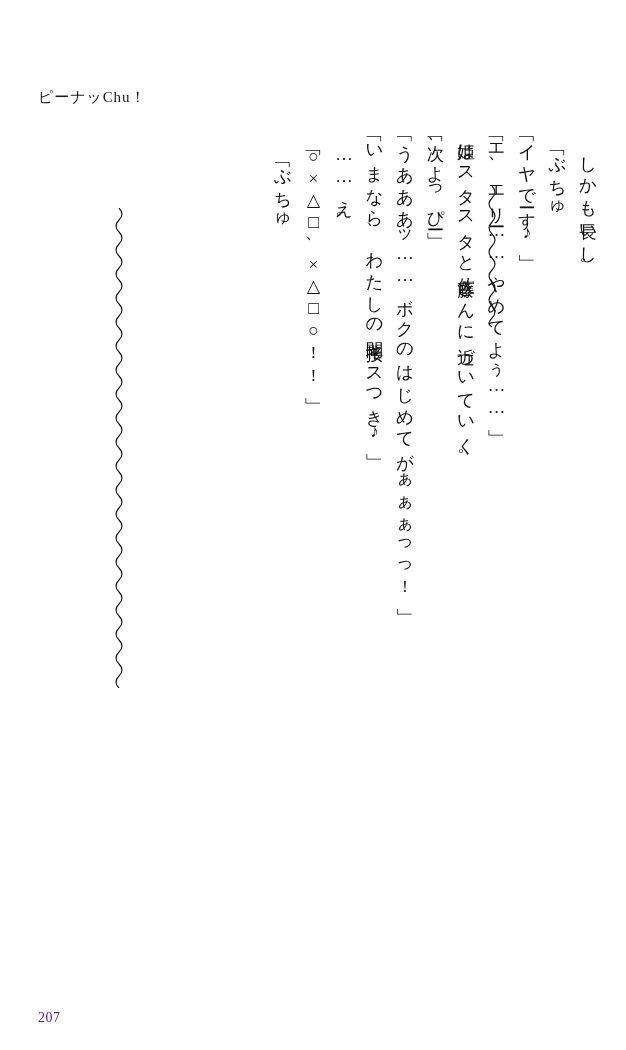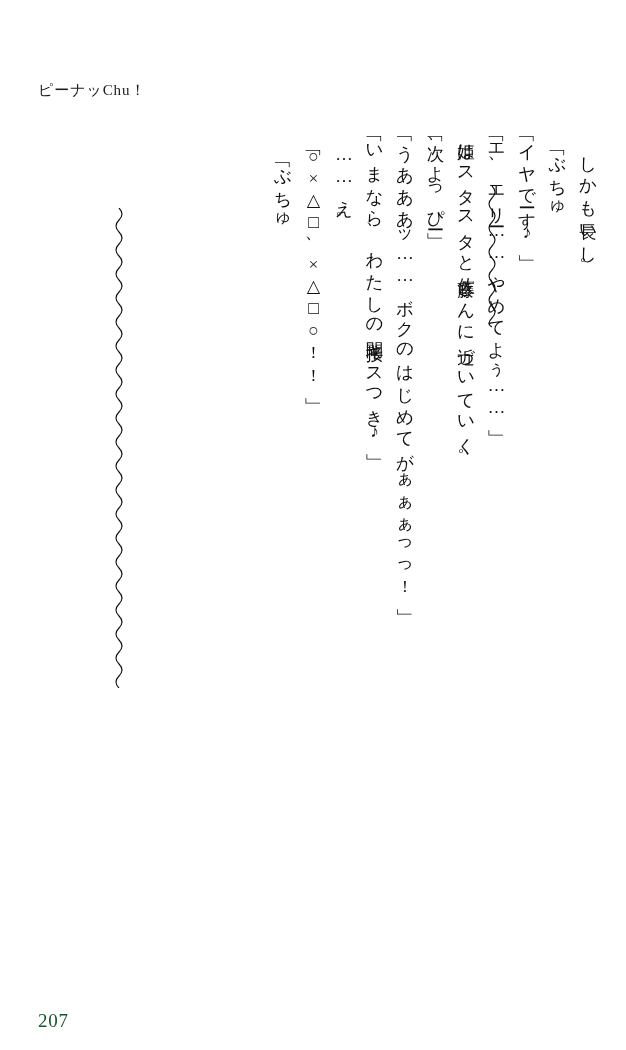--- a/index.html
+++ b/index.html
@@ -20,35 +20,35 @@
     position: absolute;
     inset: 0;
     width: 626px;
     height: 1050px;
   }
 
   
   .running-head {
     position: absolute;
     left: 38px;
-    top: 81px;
+    top: 88px;
     font-size: 15px;
     letter-spacing: 0.06em;
     color: #1a1a1a;
     white-space: nowrap;
   }
 
   
   .folio {
     position: absolute;
     left: 38px;
     top: 1010px;
-    font-size: 19px;
+    font-size: 14px;
     letter-spacing: 0.04em;
-    color: #14532d;
+    color: #4c1d95;
   }
 
   
   .vtext {
     position: absolute;
     top: 130px;
     right: 30px;
     height: 600px;
     display: flex;
     flex-direction: row;

